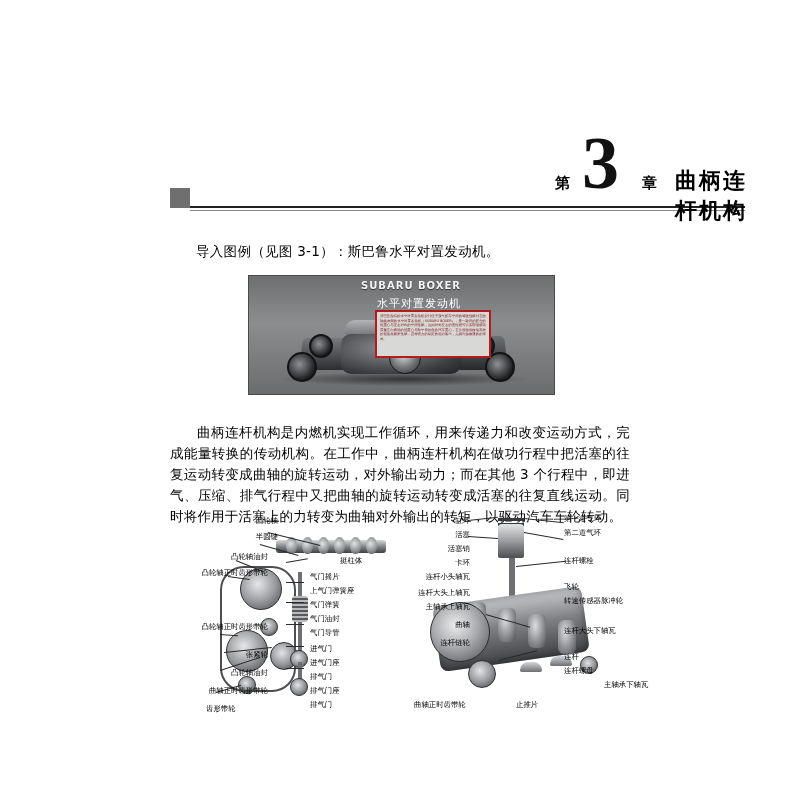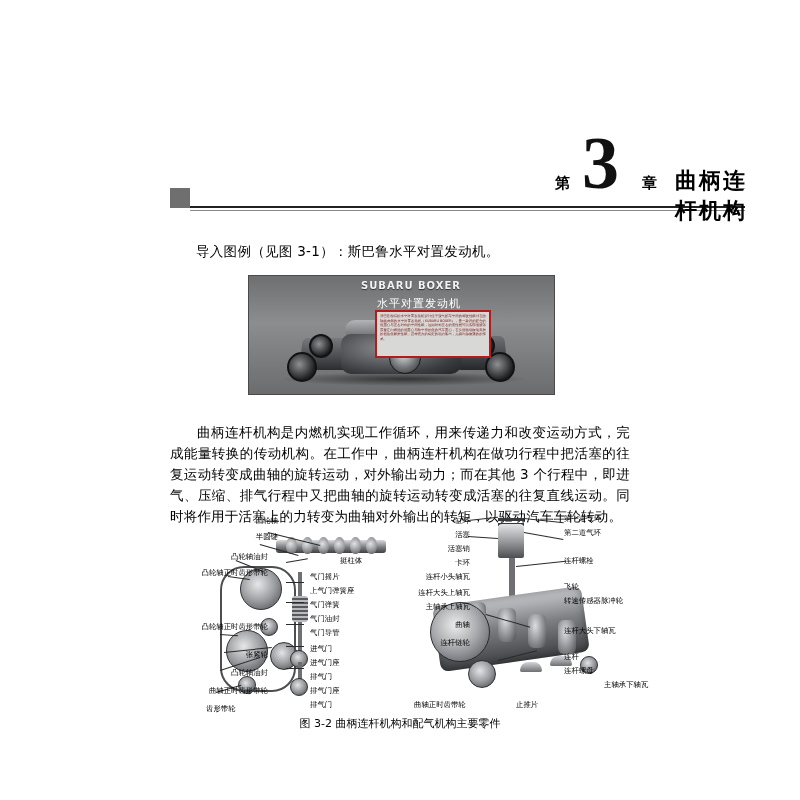--- a/index.html
+++ b/index.html
@@ -494,15 +494,14 @@
     <div class="fig2-label" style="left:396px; top:18px;">第二道气环</div>
     <div class="fig2-label" style="left:396px; top:46px;">连杆螺栓</div>
     <div class="fig2-label" style="left:396px; top:72px;">飞轮</div>
     <div class="fig2-label" style="left:396px; top:86px; white-space:normal; width:64px;">转速传感器脉冲轮</div>
     <div class="fig2-label" style="left:396px; top:116px; white-space:normal; width:64px;">连杆大头下轴瓦</div>
     <div class="fig2-label" style="left:396px; top:142px;">连杆</div>
     <div class="fig2-label" style="left:396px; top:156px;">连杆螺母</div>
     <div class="fig2-label" style="left:396px; top:170px;margin-left:40px;">主轴承下轴瓦</div>
   </div>
 
-  <div class="fig-caption" id="fig2-caption">图 3-2  曲柄连杆机构和配气机构主要零件</div>
 
 </div>
 
 </body></html>

